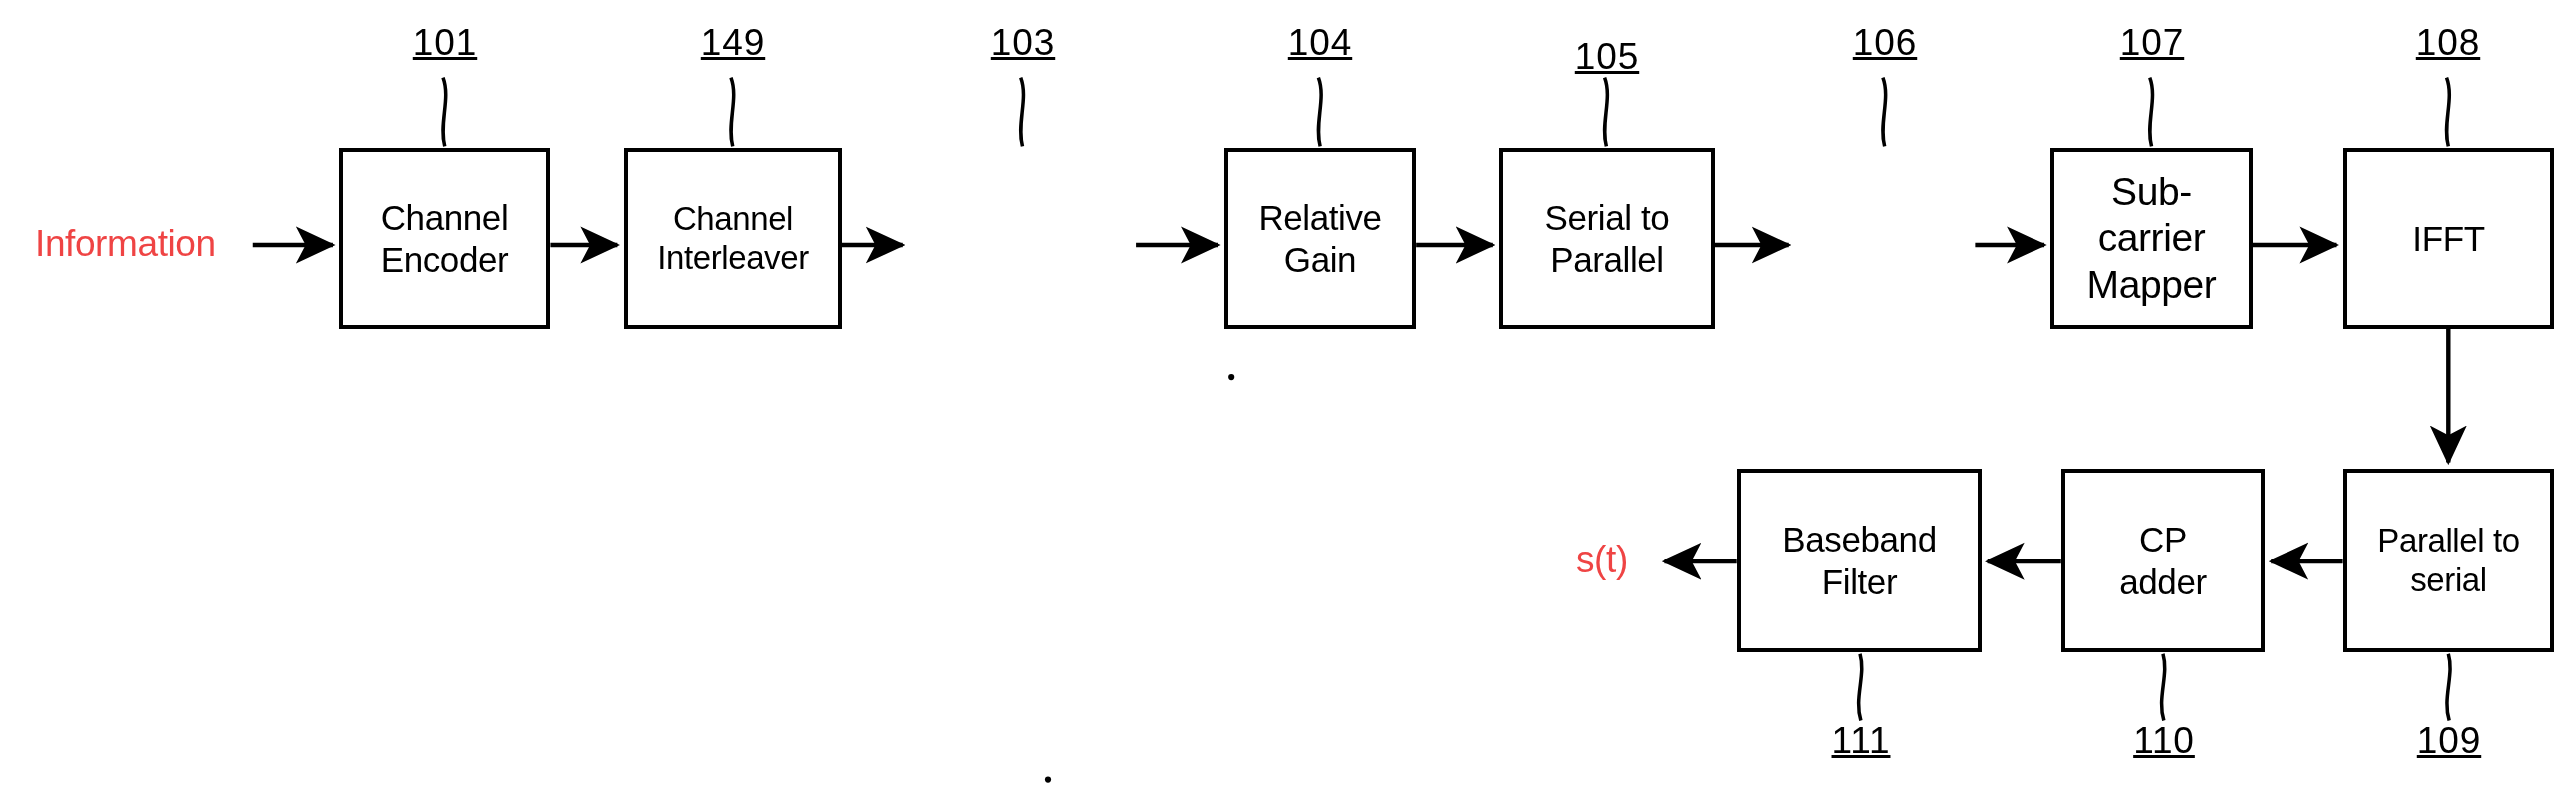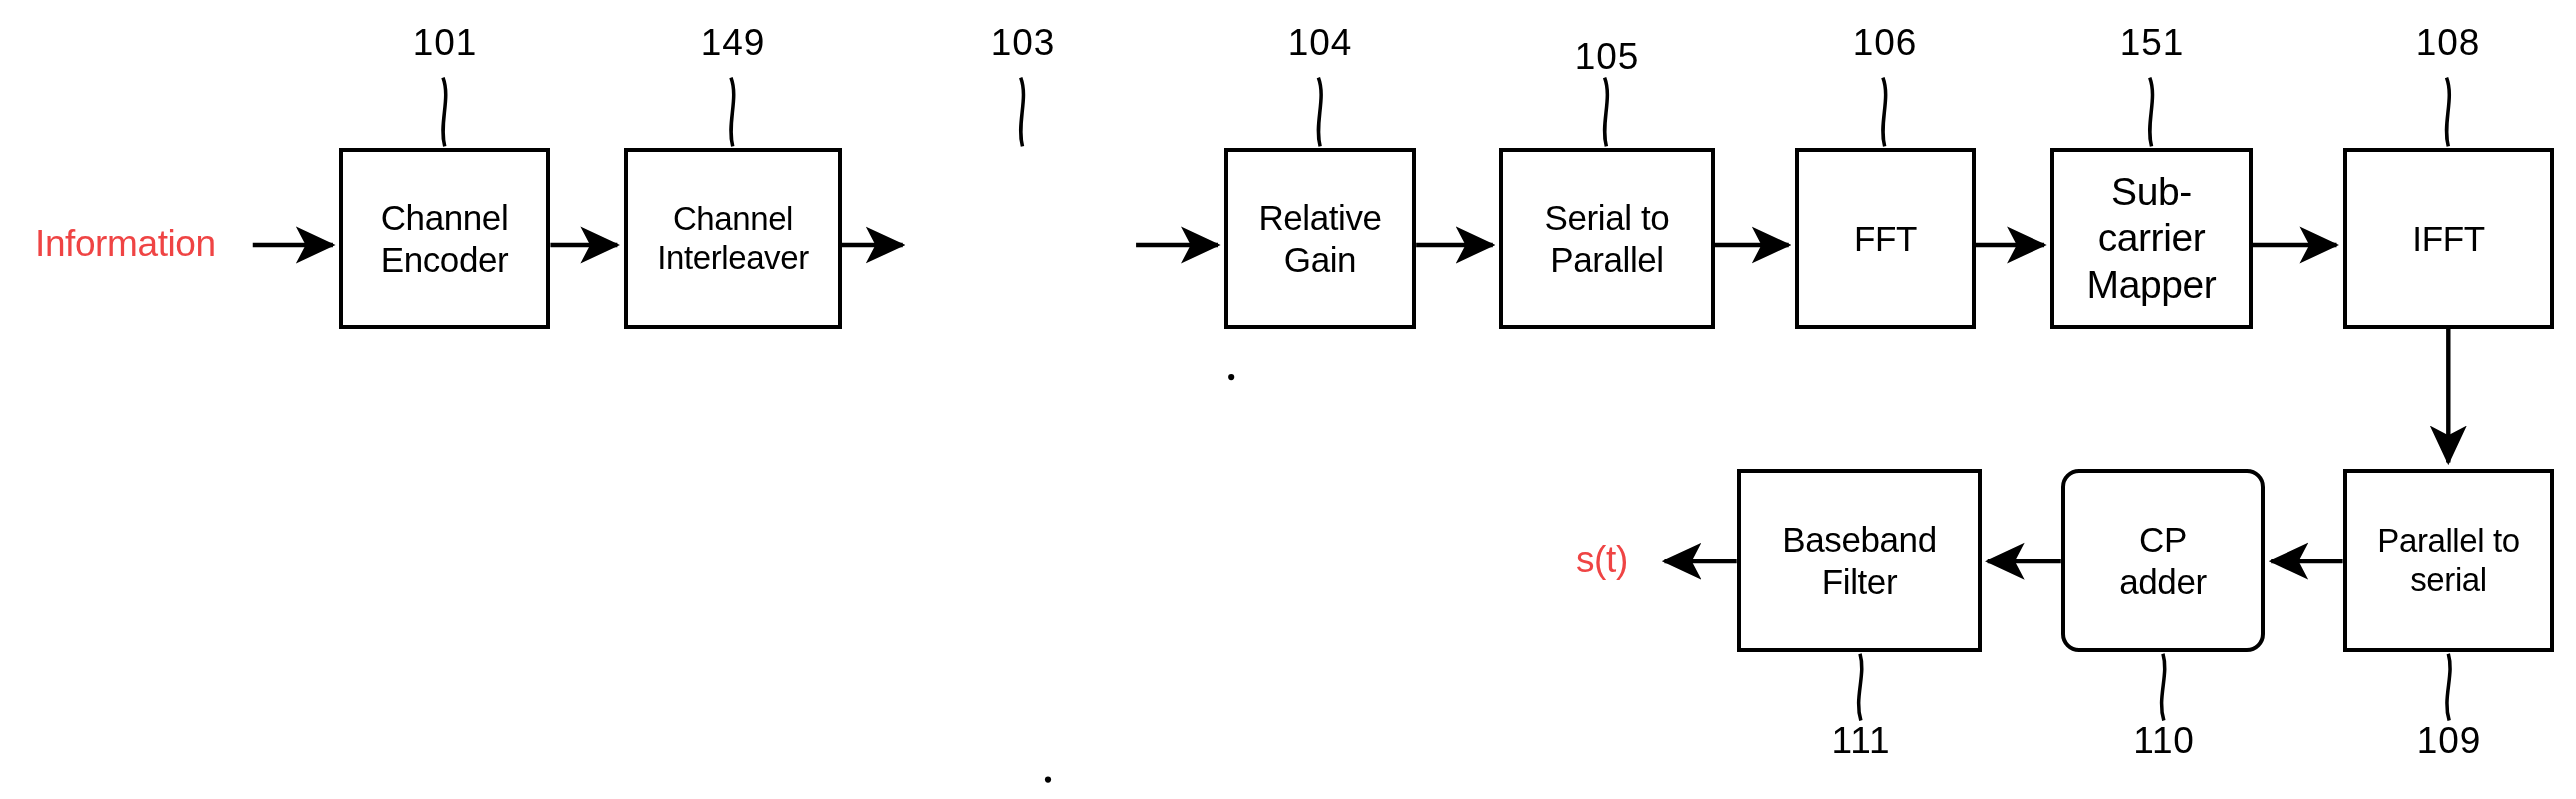--- a/index.html
+++ b/index.html
@@ -45,20 +45,21 @@
     white-space: pre-line;
   }
   .reflabel {
     position: absolute;
     color: #000000;
     font-family: "Liberation Sans", sans-serif;
     font-size: 37px;
     letter-spacing: 0.9px;
     text-align: center;
     z-index: 4;
+    text-decoration: underline;
   }
   .sidelabel {
     position: absolute;
     color: #ef4444;
     font-family: Liberation Sans, sans-serif;
     font-size: 37px;
     letter-spacing: -0.4px;
     white-space: nowrap;
     z-index: 4;
   }
@@ -137,52 +138,49 @@
 Interleaver</span>
   </div>
   <div class="blk" style="left:1224px; top:148px; width:192px; height:181px;">
     <span>Relative
 Gain</span>
   </div>
   <div class="blk" style="left:1499px; top:148px; width:216px; height:181px;">
     <span>Serial to
 Parallel</span>
   </div>
-  <div class="blk" style="left:1795px; top:148px; width:181px; height:181px;">
-    <span>FFT</span>
-  </div>
   <div class="blk" style="left:2050px; top:148px; width:203px; height:181px; font-size:39px;">
     <span>Sub-
 carrier
 Mapper</span>
   </div>
   <div class="blk" style="left:2343px; top:148px; width:211px; height:181px;">
     <span>IFFT</span>
   </div>
 
   <div class="blk" style="left:2343px; top:469px; width:211px; height:183px; font-size:33px;">
     <span>Parallel to
 serial</span>
   </div>
-  <div class="blk" style="left:2061px; top:469px; width:204px; height:183px;border-radius:18px;">
+  <div class="blk" style="left:2061px; top:469px; width:204px; height:183px;">
     <span>CP
 adder</span>
   </div>
   <div class="blk" style="left:1737px; top:469px; width:245px; height:183px;">
     <span>Baseband
 Filter</span>
   </div>
 
   <div class="reflabel" style="left:392px;  top:22px; width:106px;">101</div>
   <div class="reflabel" style="left:680px;  top:22px; width:106px;">149</div>
   <div class="reflabel" style="left:970px; top:22px; width:106px;">103</div>
   <div class="reflabel" style="left:1267px; top:22px; width:106px;">104</div>
   <div class="reflabel" style="left:1554px; top:36px; width:106px;">105</div>
   <div class="reflabel" style="left:1832px; top:22px; width:106px;">106</div>
-  <div class="reflabel" style="left:2099px; top:22px; width:106px;">151</div>
+  <div class="reflabel" style="left:2099px; top:22px; width:106px;">107</div>
   <div class="reflabel" style="left:2395px; top:22px; width:106px;">108</div>
 
   <div class="reflabel" style="left:1808px; top:720px; width:106px;">111</div>
   <div class="reflabel" style="left:2111px; top:720px; width:106px;">110</div>
   <div class="reflabel" style="left:2396px; top:720px; width:106px;">109</div>
 
 </div>
 
 
 </body></html>

